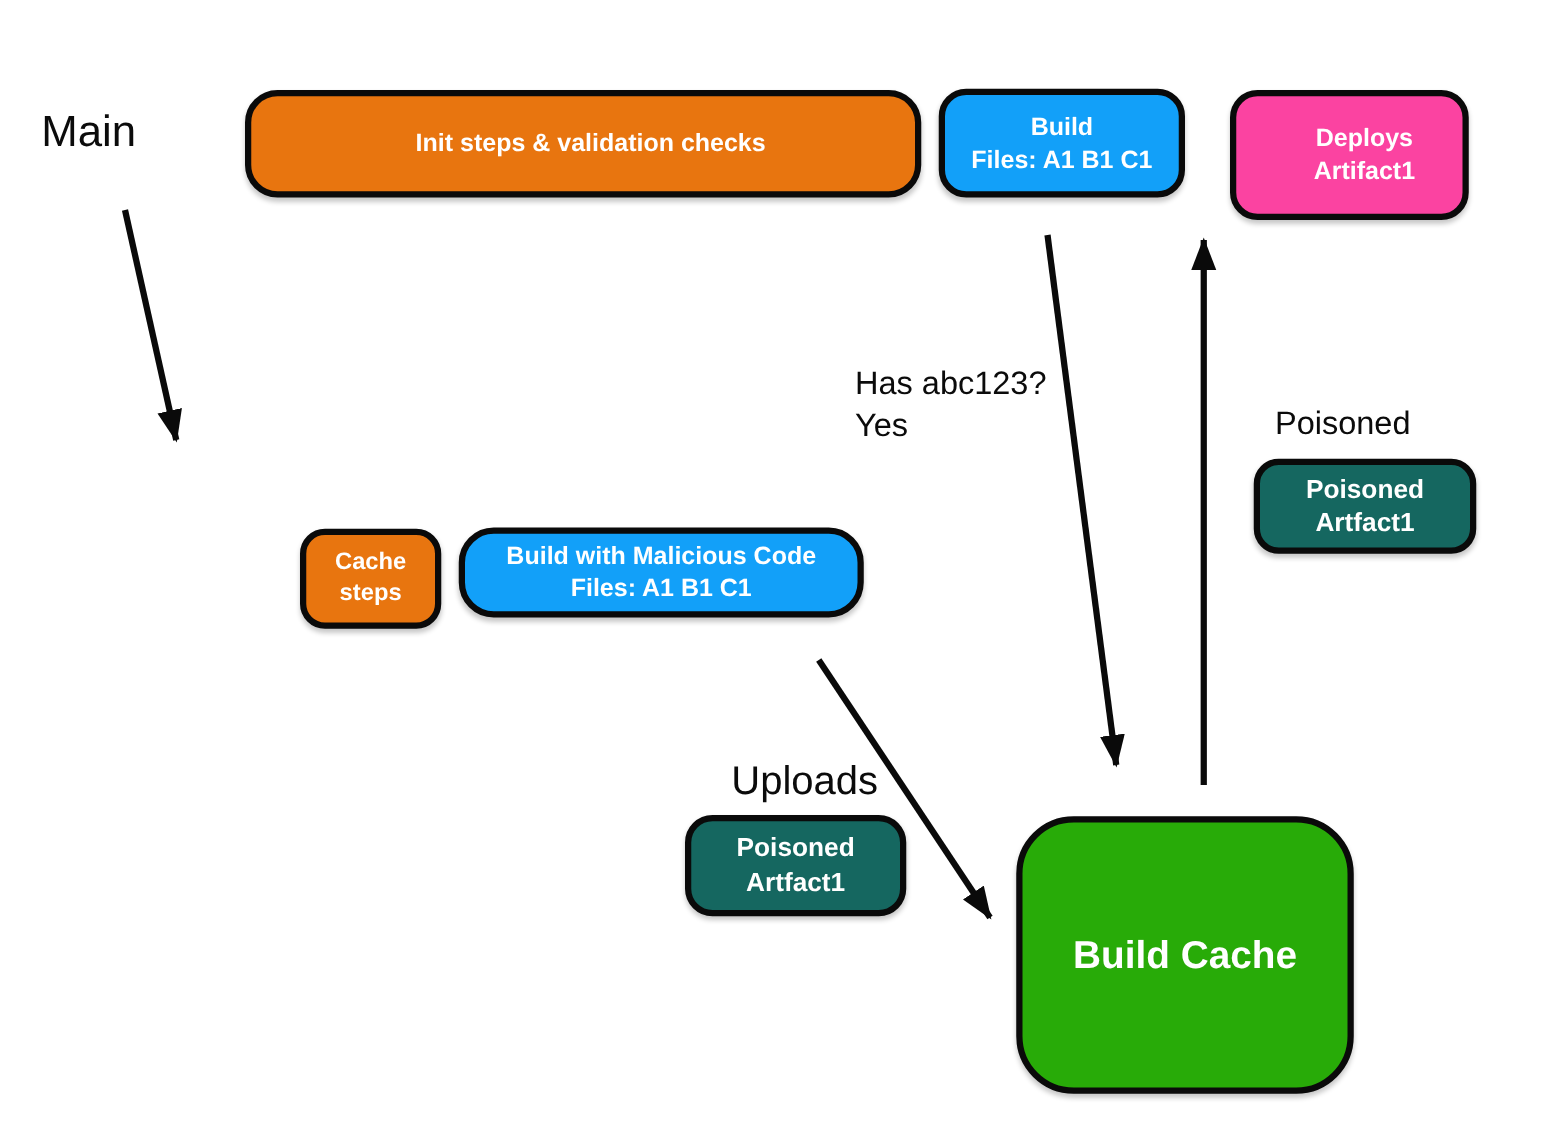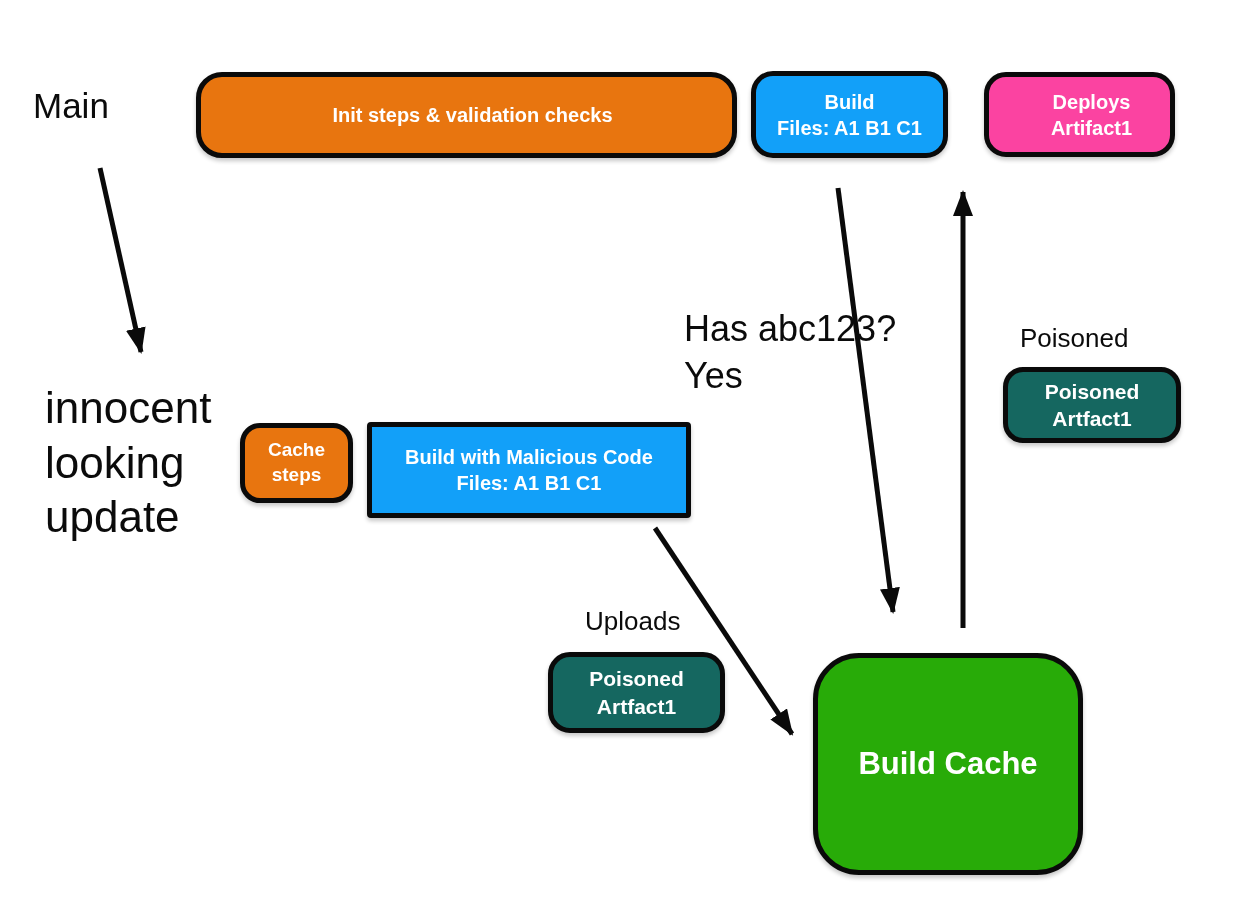--- a/index.html
+++ b/index.html
@@ -16,44 +16,44 @@
     overflow: hidden;
   }
   
   .plain-label {
     position: absolute;
     color: #0b0b0b;
     white-space: pre-line;
   }
   .lbl-main      { left: 33px;  top: 86px;  font-size: 35px; }
   .lbl-innocent  { left: 45px;  top: 381px; font-size: 44px; line-height: 1.24; }
-  .lbl-hasabc    { left: 684px; top: 306px; font-size: 36px; line-height: 1.3; }
+  .lbl-hasabc    { left: 684px; top: 290px; font-size: 26px; line-height: 1.3; }
   .lbl-downloads { left: 1020px;top: 323px; font-size: 26px; }
-  .lbl-uploads   { left: 585px; top: 606px; font-size: 26px; }
+  .lbl-uploads   { left: 585px; top: 606px; font-size: 32px; }
 
   
   .node {
     position: absolute;
     display: flex;
     align-items: center;
     justify-content: center;
     text-align: center;
     color: #ffffff;
     font-weight: bold;
     border: 5px solid #0a0a0a;
     box-sizing: border-box;
     white-space: pre-line;
     box-shadow: 0 3px 4px rgba(0,0,0,0.22);
     line-height: 1.3;
   }
   .node-init-validation { left: 196px; top: 72px;  width: 541px; height: 86px; border-radius: 26px; background: var(--orange); font-size: 20px; padding-left: 12px; }
   .node-build-main      { left: 751px; top: 71px;  width: 197px; height: 87px; border-radius: 22px; background: var(--blue);   font-size: 20px; }
-  .node-deploys         { left: 984px; top: 72px;  width: 191px; height: 85px; border-radius: 22px; background: var(--pink);   font-size: 20px; padding-left: 24px; }
+  .node-deploys         { left: 984px; top: 72px;  width: 191px; height: 104px; border-radius: 22px; background: var(--pink);   font-size: 20px; padding-left: 24px; }
   .node-init-steps      { left: 240px; top: 423px; width: 113px; height: 80px; border-radius: 20px; background: var(--orange); font-size: 19px; }
-  .node-build-malicious { left: 367px; top: 422px; width: 324px; height: 96px; border-radius: 4px; background: var(--blue);   font-size: 20px; }
+  .node-build-malicious { left: 367px; top: 422px; width: 324px; height: 72px; border-radius: 28px; background: var(--blue);   font-size: 20px; }
   .node-poisoned-down   { left: 1003px;top: 367px; width: 178px; height: 76px; border-radius: 20px; background: var(--teal);   font-size: 21px; }
   .node-poisoned-up     { left: 548px; top: 652px; width: 177px; height: 81px; border-radius: 22px; background: var(--teal);   font-size: 21px; }
   .node-remote-cache    { left: 813px; top: 653px; width: 270px; height: 222px; border-radius: 46px; background: var(--green); font-size: 31px; }
 
   
   #arrows {
     position: absolute;
     left: 0; top: 0;
     width: 1250px;
     height: 908px;
@@ -75,23 +75,20 @@
         <path d="M0,0 L26,10 L0,20 Z" fill="#0a0a0a"></path>
       </marker>
     </defs>
     <line x1="100" y1="168" x2="141" y2="352" marker-end="url(#ah)"></line>
     <line x1="838" y1="188" x2="893" y2="612" marker-end="url(#ah)"></line>
     <line x1="963" y1="628" x2="963" y2="192" marker-end="url(#ah)"></line>
     <line x1="655" y1="528" x2="792" y2="734" marker-end="url(#ah)"></line>
   </svg>
 
   <div class="plain-label lbl-main">Main</div>
-  <div class="plain-label lbl-innocent">innocent
-looking
-update</div>
   <div class="plain-label lbl-hasabc">Has abc123?
 Yes</div>
   <div class="plain-label lbl-downloads">Poisoned</div>
   <div class="plain-label lbl-uploads">Uploads</div>
 
   <div class="node node-init-validation">
     <span>Init steps &amp; validation checks</span>
   </div>
   <div class="node node-build-main">
     <span>Build

